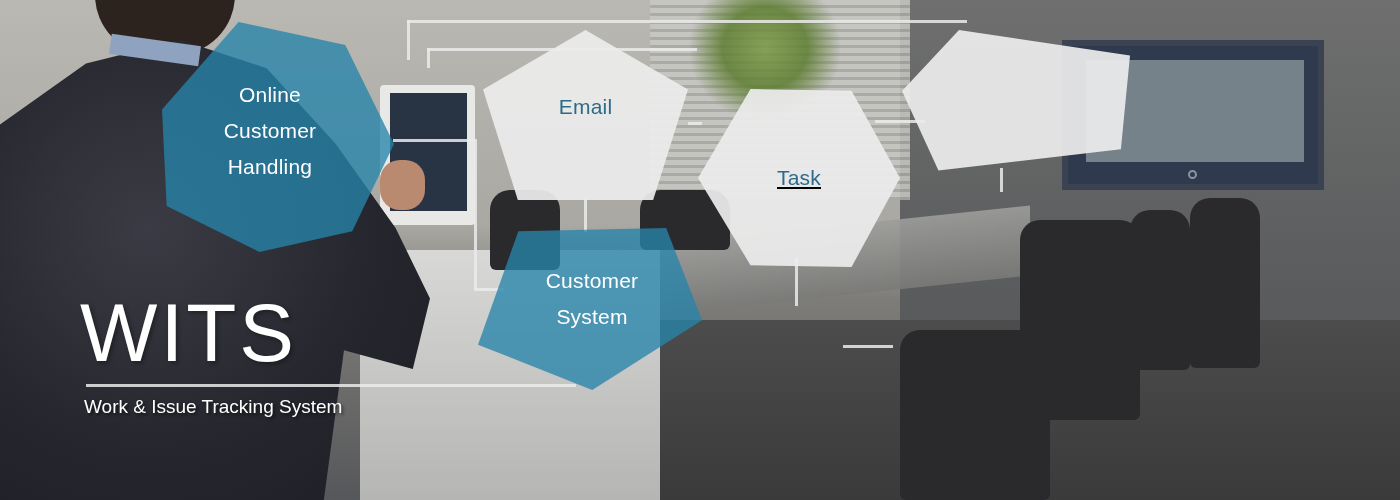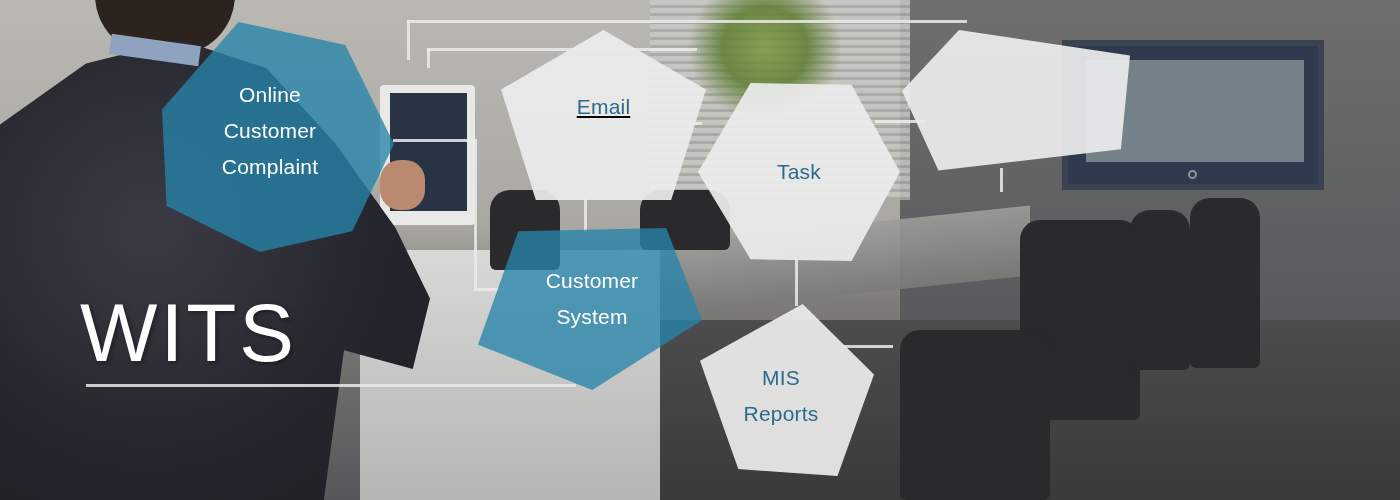--- a/index.html
+++ b/index.html
@@ -45,24 +45,24 @@
     
     .shape { position: absolute; display: flex; flex-direction: column; align-items: center; justify-content: center; text-align: center; cursor: pointer; }
     .shape .label { font-size: 21px; line-height: 36px; letter-spacing: 0.2px; }
     .shape.teal { background: rgba(39,132,170,0.78); justify-content: center; }
     .shape.teal .label { color: #ffffff; }
     .shape.light { background: rgba(236,236,236,0.93); }
     .shape.light .label { color: #2c6b8b; }
 
     .s-online { left: 162px; top: 22px; width: 232px; height: 230px;
       clip-path: polygon(33% 0%, 79% 10%, 100% 53%, 82% 91%, 42% 100%, 2% 80%, 0% 38%); }
-    .s-email { left: 501px; top: 30px; width: 205px; height: 170px;
-      clip-path: polygon(50% 0%, 100% 35%, 83% 100%, 17% 100%, 0% 35%); text-decoration: underline; }
-    .s-task { left: 698px; top: 83px; width: 202px; height: 178px;
-      clip-path: polygon(26% 0%, 76% 1%, 100% 50%, 76% 100%, 26% 99%, 0% 50%); }
+    .s-email { left: 483px; top: 30px; width: 205px; height: 170px;
+      clip-path: polygon(50% 0%, 100% 35%, 83% 100%, 17% 100%, 0% 35%); }
+    .s-task { left: 698px; top: 89px; width: 202px; height: 178px;
+      clip-path: polygon(26% 0%, 76% 1%, 100% 50%, 76% 100%, 26% 99%, 0% 50%); text-decoration: underline; }
     .s-multi { left: 902px; top: 30px; width: 228px; height: 142px;
       clip-path: polygon(25% 0%, 100% 18%, 96% 84%, 16% 99%, 0% 43%); }
     .s-customer { left: 478px; top: 228px; width: 224px; height: 162px;
       clip-path: polygon(18% 2%, 84% 0%, 100% 57%, 51% 100%, 0% 72%); }
     .s-mis { left: 700px; top: 304px; width: 174px; height: 172px;
       clip-path: polygon(59% 0%, 100% 41%, 79% 100%, 22% 96%, 0% 33%); }
     .s-complaint { left: 880px; top: 190px; width: 234px; height: 230px;
       clip-path: polygon(29% 4%, 69% 0%, 100% 29%, 95% 73%, 59% 100%, 19% 89%, 0% 42%); }
 
     .s-online .label { transform: translate(-8px, -6px); }
@@ -117,42 +117,39 @@
   <div class="line" style="left:688px;top:122px;width:14px;height:3px;"></div>
   <div class="line" style="left:875px;top:120px;width:50px;height:3px;"></div>
   <div class="line" style="left:1000px;top:168px;width:3px;height:24px;"></div>
   <div class="line" style="left:795px;top:258px;width:3px;height:48px;"></div>
   <div class="line" style="left:843px;top:345px;width:50px;height:3px;"></div>
   <div class="line" style="left:86px;top:384px;width:490px;height:3px;"></div>
 
   <div class="shape teal s-online">
     <div class="label">Online</div>
     <div class="label">Customer</div>
-    <div class="label">Complaint</div>
+    <div class="label">Handling</div>
   </div>
 
   <div class="shape light s-email">
     <div class="label">Email</div>
   </div>
 
   <div class="shape light s-task">
     <div class="label">Task</div>
   </div>
 
   <div class="shape light s-multi">
   </div>
 
   <div class="shape teal s-customer">
     <div class="label">Customer</div>
     <div class="label">System</div>
   </div>
 
-  <div class="shape light s-mis">
-    <div class="label">MIS</div>
-    <div class="label">Reports</div>
-  </div>
 
 
   <div class="title-wrap">
     <div class="wits-title">WITS</div>
   </div>
+  <div class="subtitle">Work &amp; Issue Tracking System</div>
 
 </div>
 
 </body></html>

